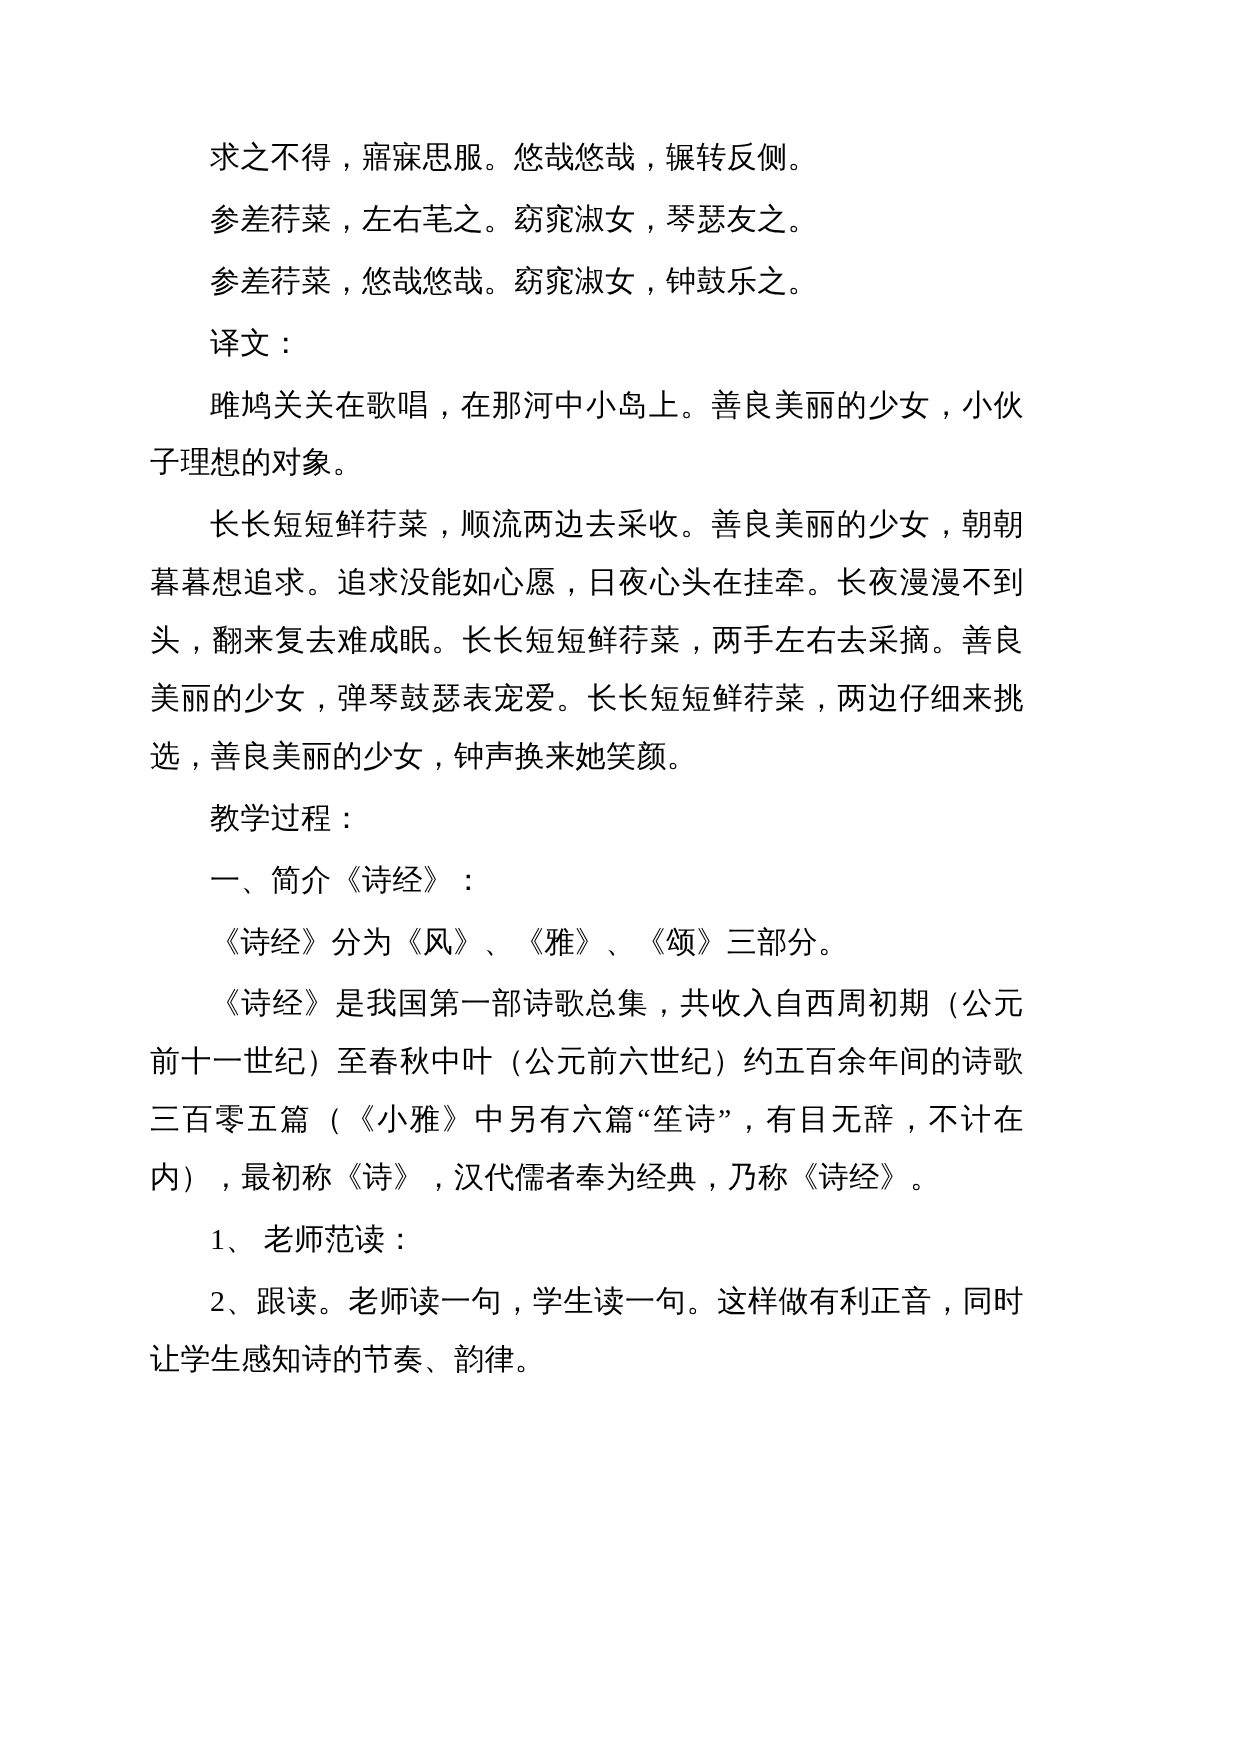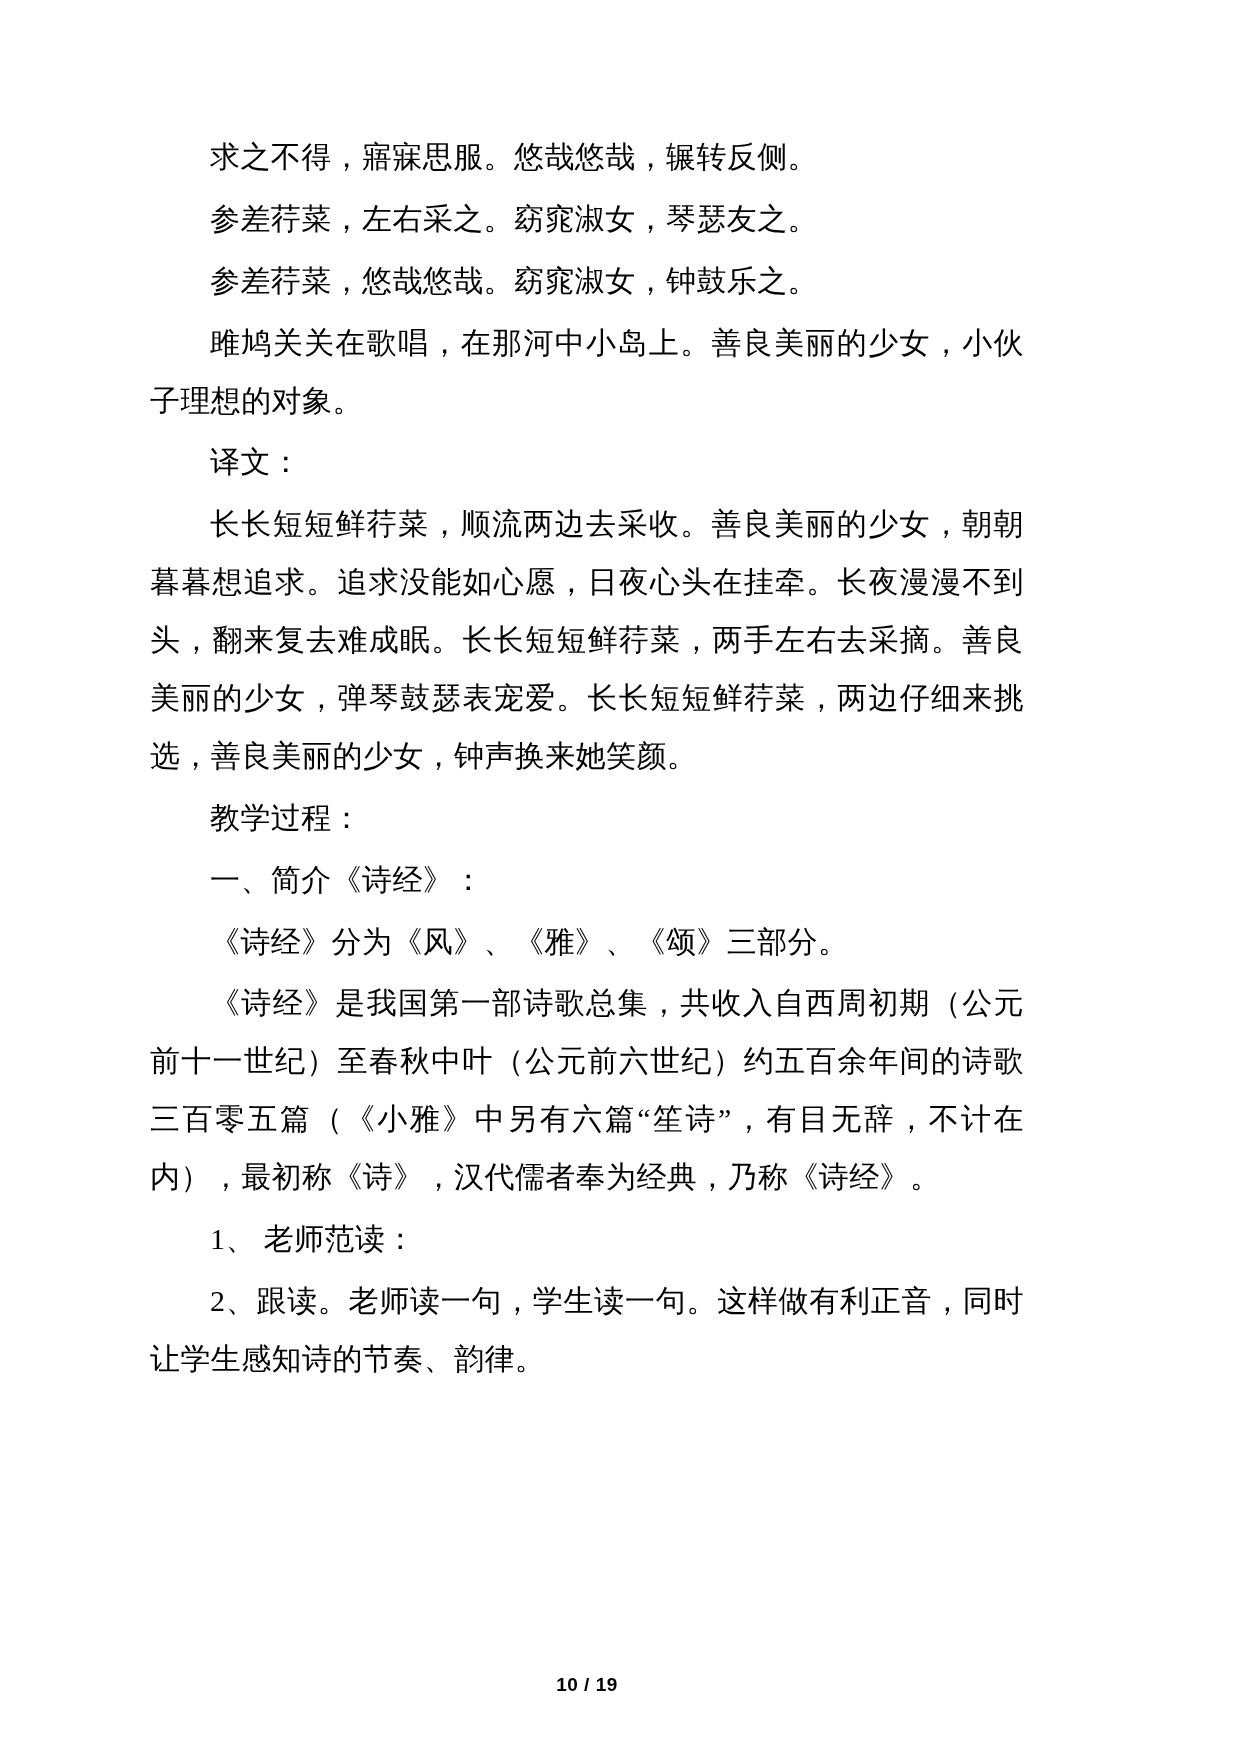--- a/index.html
+++ b/index.html
@@ -45,26 +45,25 @@
     color: #000000;
     letter-spacing: 0.5px;
   }
 </style>
 </head>
 <body>
 
 <div class="page">
   <div class="doc-body">
     <p class="para">求之不得，寤寐思服。悠哉悠哉，辗转反侧。</p>
-    <p class="para">参差荇菜，左右采之。窈窕淑女，琴瑟友之。</p>
+    <p class="para">参差荇菜，左右芼之。窈窕淑女，琴瑟友之。</p>
     <p class="para">参差荇菜，悠哉悠哉。窈窕淑女，钟鼓乐之。</p>
+    <p class="para">译文：</p>
     <p class="para">雎鸠关关在歌唱，在那河中小岛上。善良美丽的少女，小伙子理想的对象。</p>
-    <p class="para">译文：</p>
     <p class="para">长长短短鲜荇菜，顺流两边去采收。善良美丽的少女，朝朝暮暮想追求。追求没能如心愿，日夜心头在挂牵。长夜漫漫不到头，翻来复去难成眠。长长短短鲜荇菜，两手左右去采摘。善良美丽的少女，弹琴鼓瑟表宠爱。长长短短鲜荇菜，两边仔细来挑选，善良美丽的少女，钟声换来她笑颜。</p>
     <p class="para">教学过程：</p>
     <p class="para">一、简介《诗经》：</p>
     <p class="para">《诗经》分为《风》、《雅》、《颂》三部分。</p>
     <p class="para">《诗经》是我国第一部诗歌总集，共收入自西周初期（公元前十一世纪）至春秋中叶（公元前六世纪）约五百余年间的诗歌三百零五篇（《小雅》中另有六篇“笙诗”，有目无辞，不计在内），最初称《诗》，汉代儒者奉为经典，乃称《诗经》。</p>
     <p class="para">1、 老师范读：</p>
     <p class="para">2、跟读。老师读一句，学生读一句。这样做有利正音，同时让学生感知诗的节奏、韵律。</p>
   </div>
-  <div class="footer">10 / 19</div>
 </div>
 
 </body></html>

